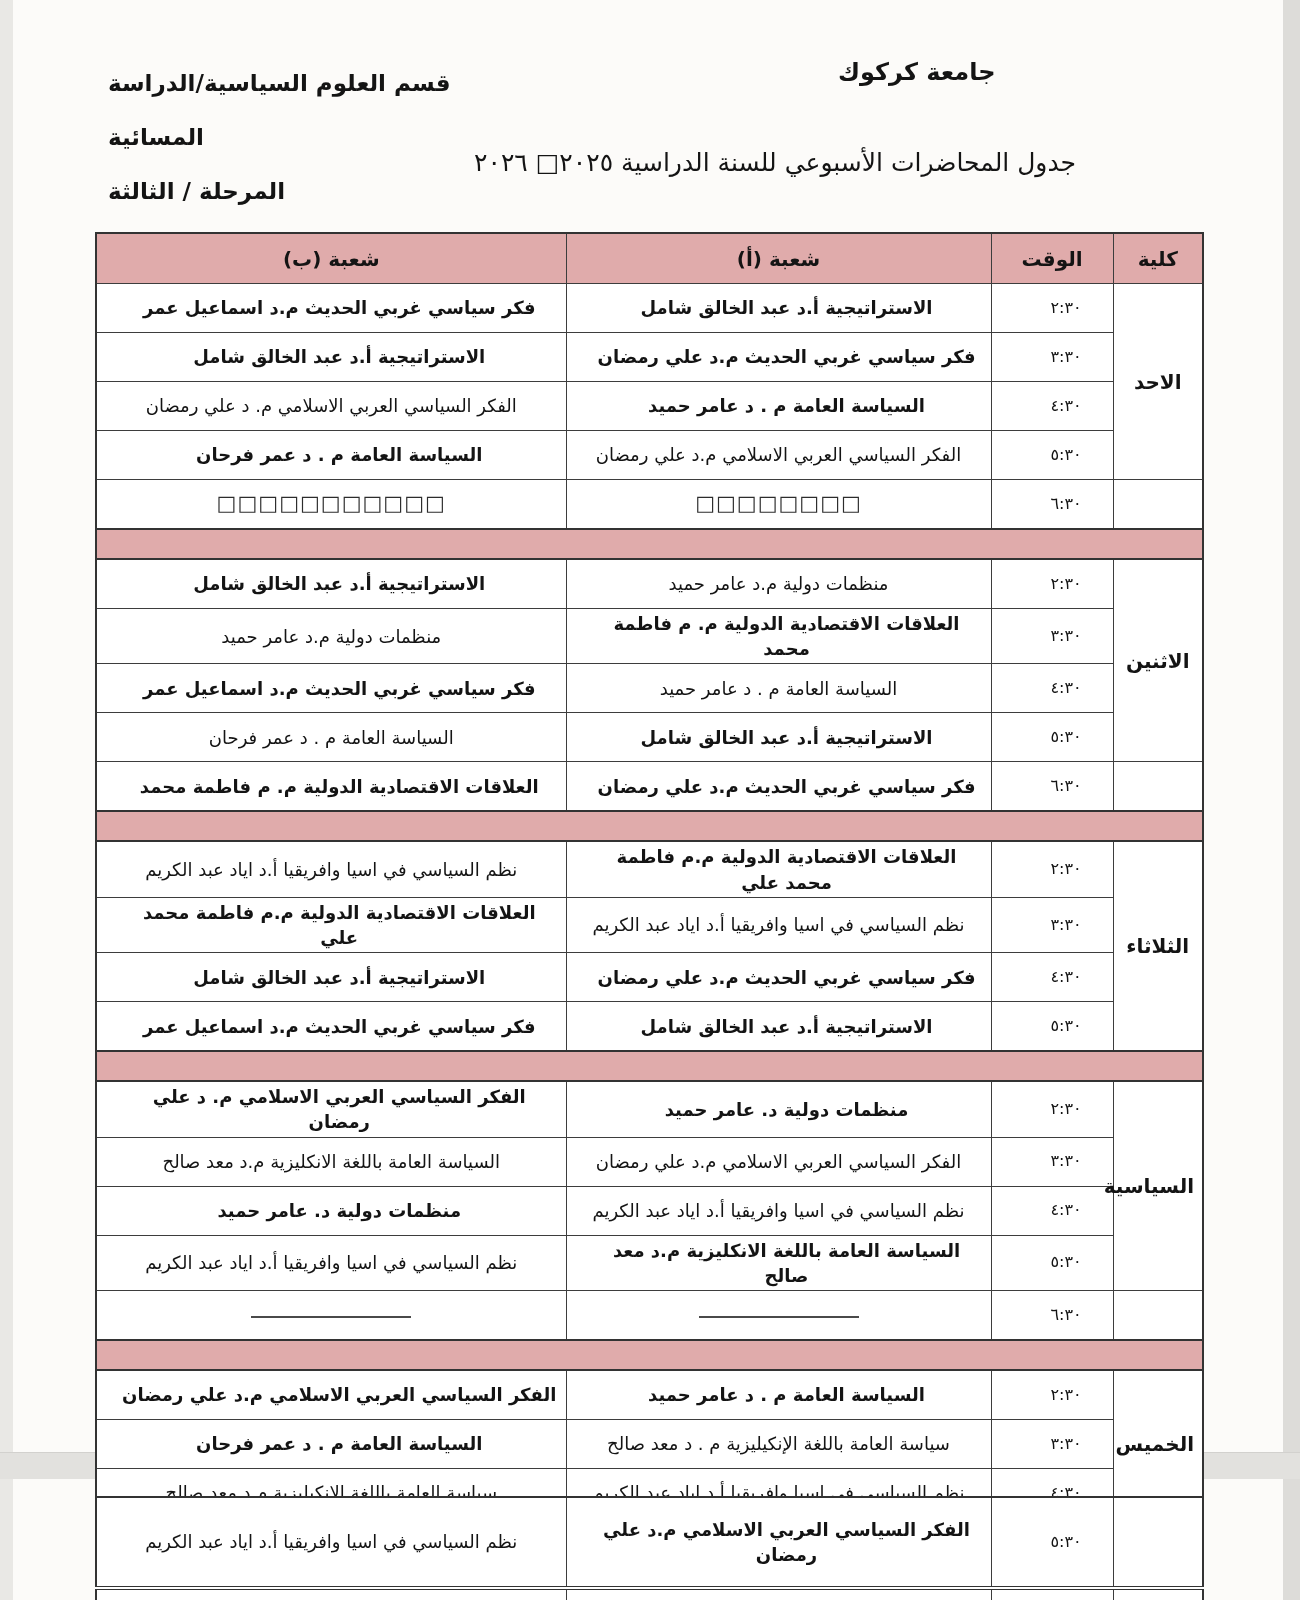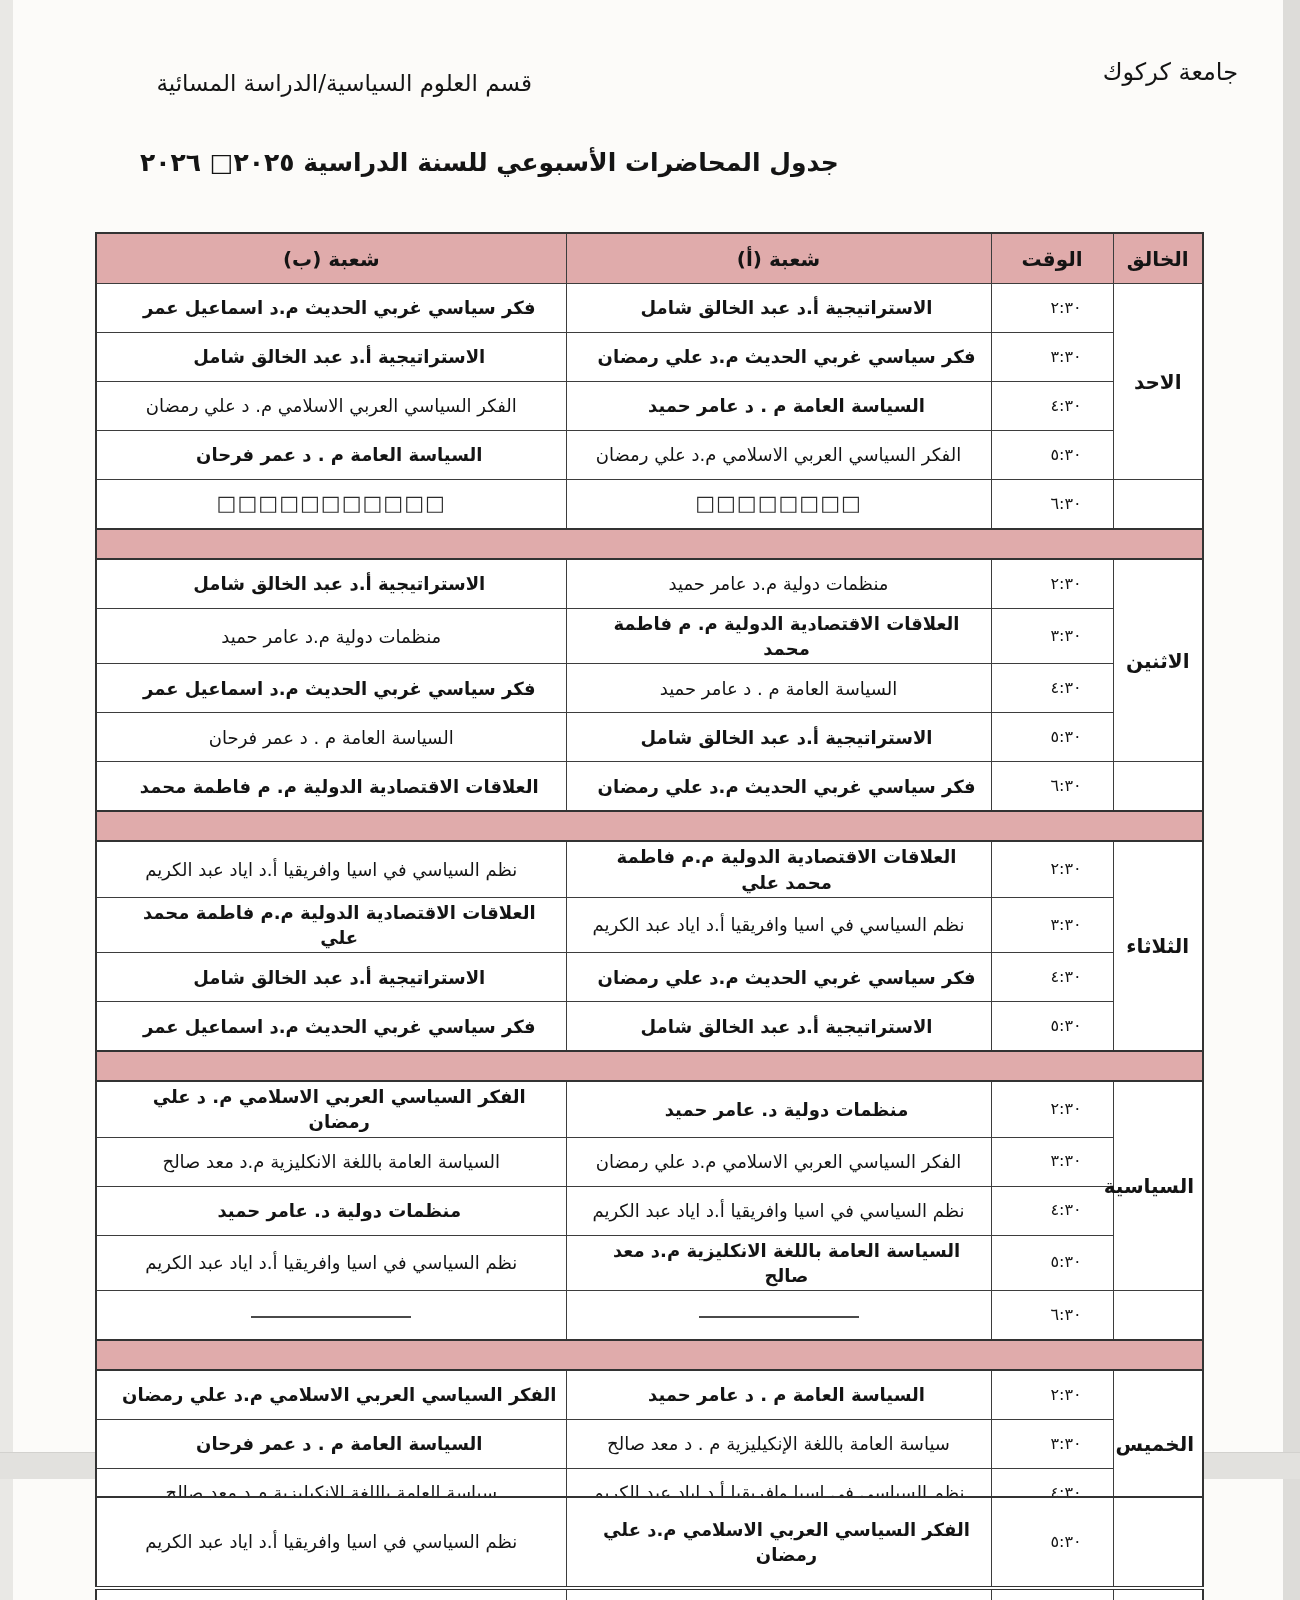--- a/index.html
+++ b/index.html
@@ -2,24 +2,24 @@
 <html lang="ar" style="--accent: #e0abab;"><head>
 <meta charset="utf-8">
 <style>
   html,body{margin:0;padding:0;}
   body{
     width:1300px;height:1600px;position:relative;overflow:hidden;
     background:#fcfbf9;color:#141414;
     font-family:"DejaVu Sans",sans-serif;
   }
   .scan-strip{position:absolute;}
-  .hdr{position:absolute;text-align:right;font-weight:normal;direction:rtl;}
+  .hdr{position:absolute;text-align:left;font-weight:bold;direction:rtl;}
   .hdr-right{top:44px;left:838px;width:400px;font-size:24px;line-height:57px;}
   .hdr-left{top:56px;left:108px;width:424px;font-size:23px;line-height:54px;}
-  .hdr-title{top:148px;left:140px;width:920px;font-size:25px;font-weight:bold;text-align:left;direction:rtl;position:absolute;}
+  .hdr-title{top:148px;left:156px;width:920px;font-size:25px;font-weight:normal;text-align:right;direction:rtl;position:absolute;}
   table.sched{
     position:absolute;left:95px;width:1107px;direction:rtl;
     border-collapse:collapse;table-layout:fixed;background:#fff;
   }
   #main-table{top:232px;}
   #cont-table{top:1496px;}
   table.sched,table.sched th,table.sched td{border:1px solid #3d3d3d;}
   table.sched{border:2px solid #333;}
   th.colhead{
     background:var(--accent,#e0abab);height:47px;font-size:20px;font-weight:bold;
@@ -45,34 +45,35 @@
 <div class="scan-strip edge-left"></div>
 <div class="scan-strip edge-right"></div>
 <div class="scan-strip band-bottom"></div>
 
 <div class="hdr hdr-right">
   <div>جامعة كركوك</div>
 </div>
 
 <div class="hdr hdr-left">
   <div>قسم العلوم السياسية/الدراسة المسائية</div>
+  <div>المرحلة / الثالثة</div>
 </div>
 
 <div class="hdr-title">جدول المحاضرات الأسبوعي  للسنة الدراسية ٢٠٢٥□ ٢٠٢٦</div>
 
 <table class="sched" id="main-table">
   <colgroup>
     <col style="width:90px">
       <col style="width:122px">
       <col style="width:425px">
       <col style="width:470px">
   </colgroup>
   <thead>
     <tr>
-      <th class="colhead">الخالق</th>
+      <th class="colhead">كلية</th>
       <th class="colhead">الوقت</th>
       <th class="colhead">شعبة (أ)</th>
       <th class="colhead">شعبة (ب)</th>
     </tr>
   </thead>
   <tbody id="main-body">
       <tr>
         <td class="day" rowspan="4">الاحد</td>
         <td class="time">٢:٣٠</td>
         <td class="subject bold">الاستراتيجية أ.د عبد الخالق شامل</td>

